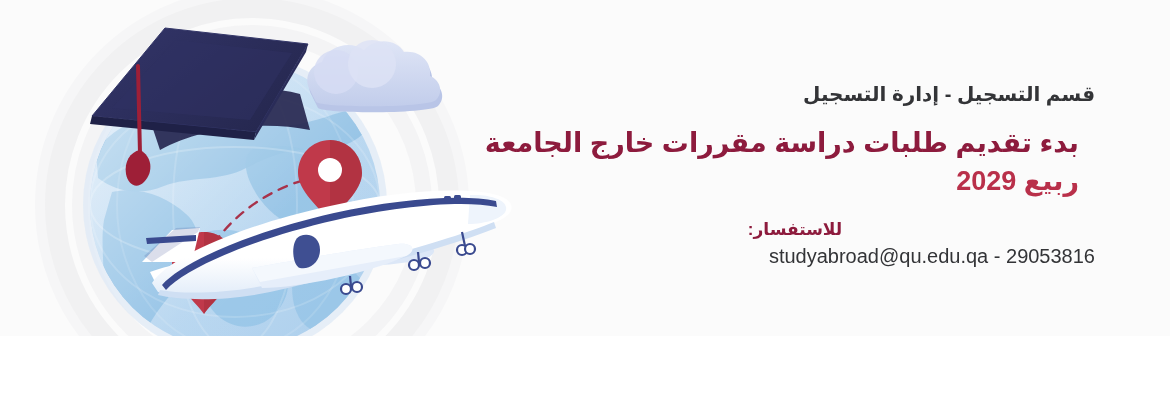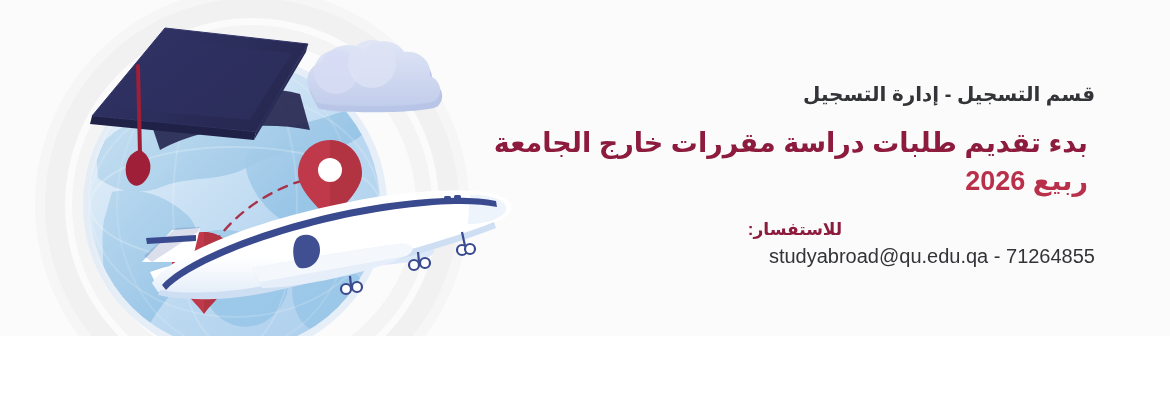--- a/index.html
+++ b/index.html
@@ -52,21 +52,21 @@
     letter-spacing: 0;
     line-height: 1.2;
     margin: 0 0 18px 0;
     white-space: nowrap;
   }
   .headline {
     font-size: 27px;
     font-weight: 700;
     color: #8d1b3d;
     line-height: 1.42;
-    margin: 7px;
+    margin: 16px;
     white-space: nowrap;
   }
   .headline .term {
     display: block;
     color: #b9304a;
   }
   .date-line {
     font-size: 29px;
     font-weight: 400;
     color: #333437;
@@ -251,22 +251,22 @@
         <circle cx="357" cy="287" r="5" fill="#ffffff"></circle>
       </g>
     </g>
   </svg>
 
   <div class="text-block">
     <p class="dept-line">قسم التسجيل - إدارة التسجيل</p>
 
     <h1 class="headline">
       <span>بدء تقديم طلبات دراسة مقررات خارج الجامعة</span>
-      <span class="term">ربيع 2026</span>
+      <span class="term">ربيع 2029</span>
     </h1>
 
 
     <p class="enquiry-label">للاستفسار:</p>
 
-    <p class="contact-line">studyabroad@qu.edu.qa - 71264855</p>
+    <p class="contact-line">studyabroad@qu.edu.qa - 29053816</p>
   </div>
 
 </div>
 
 </body></html>

